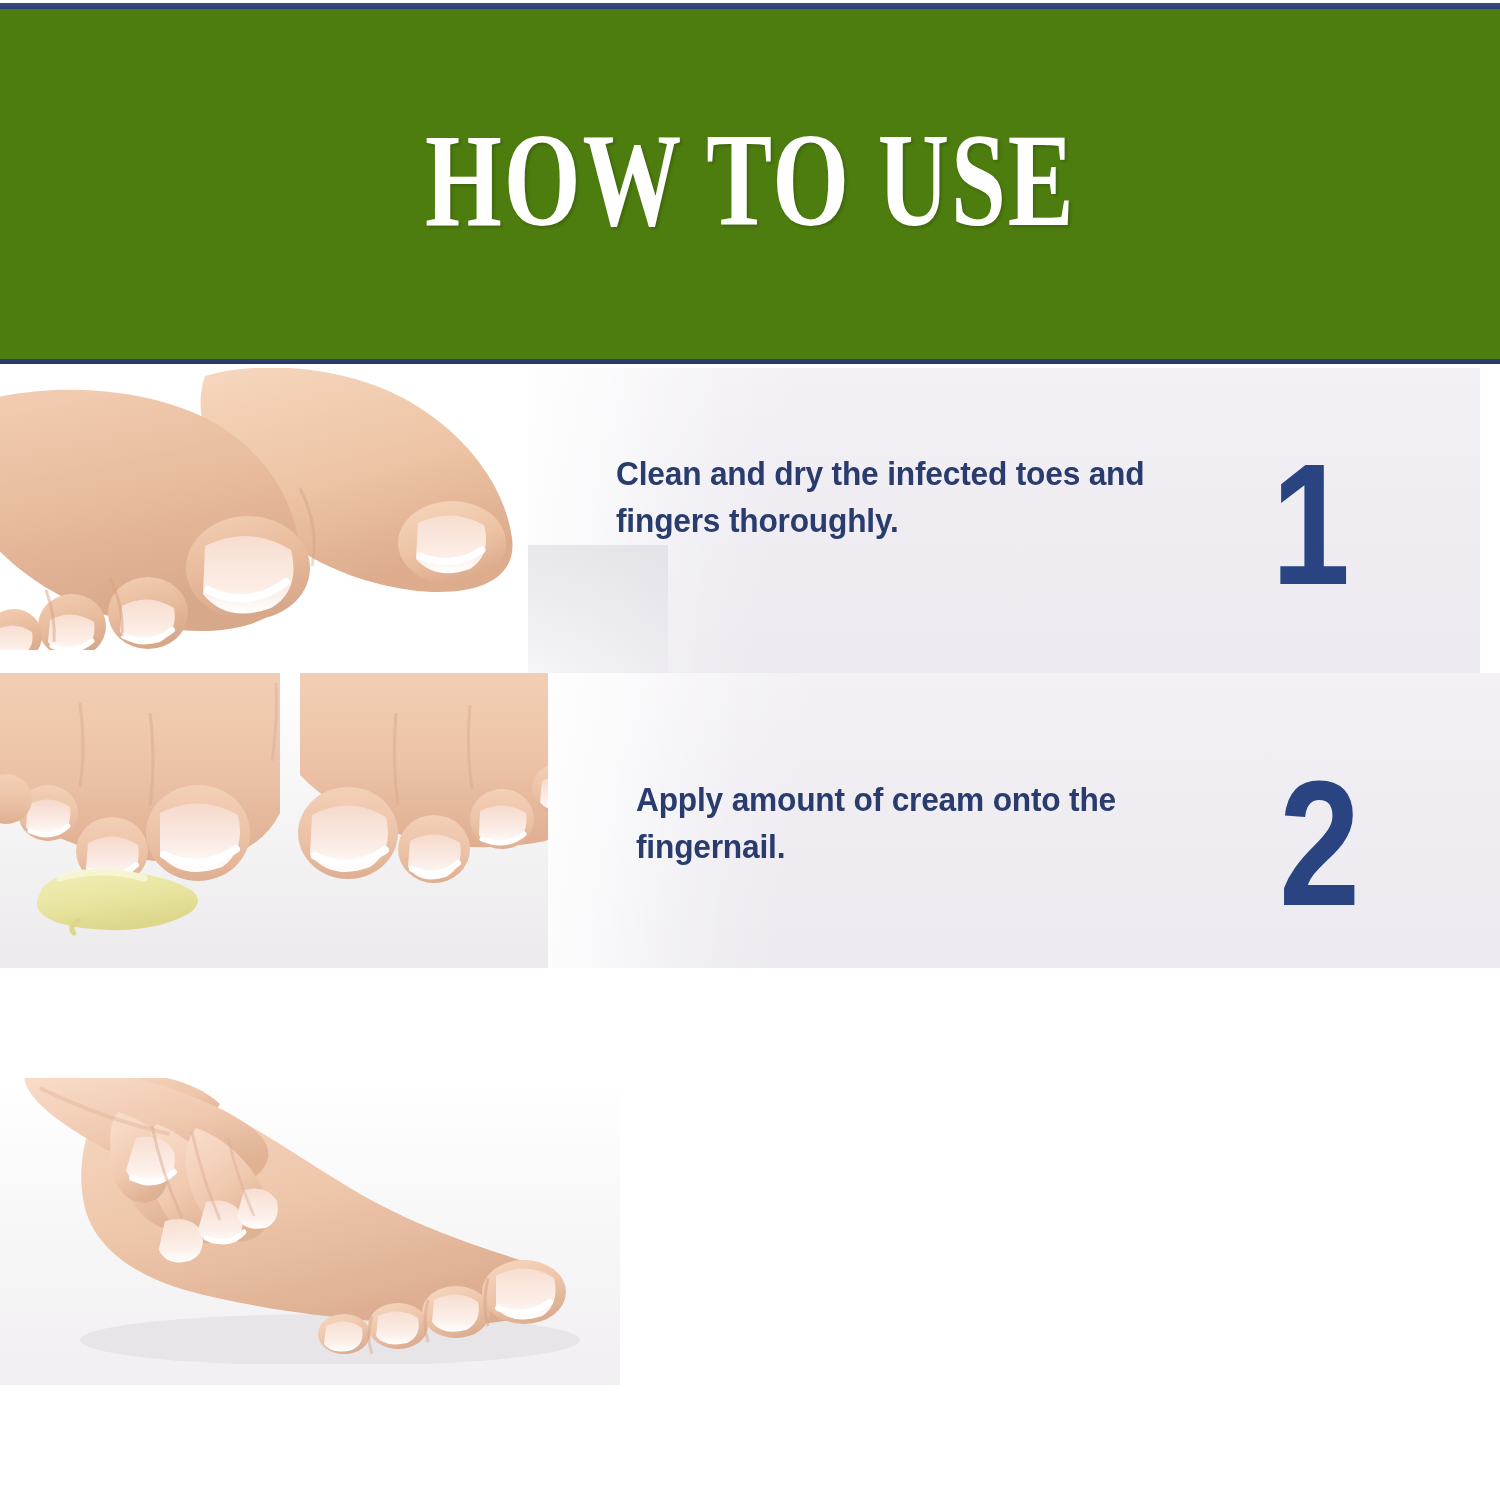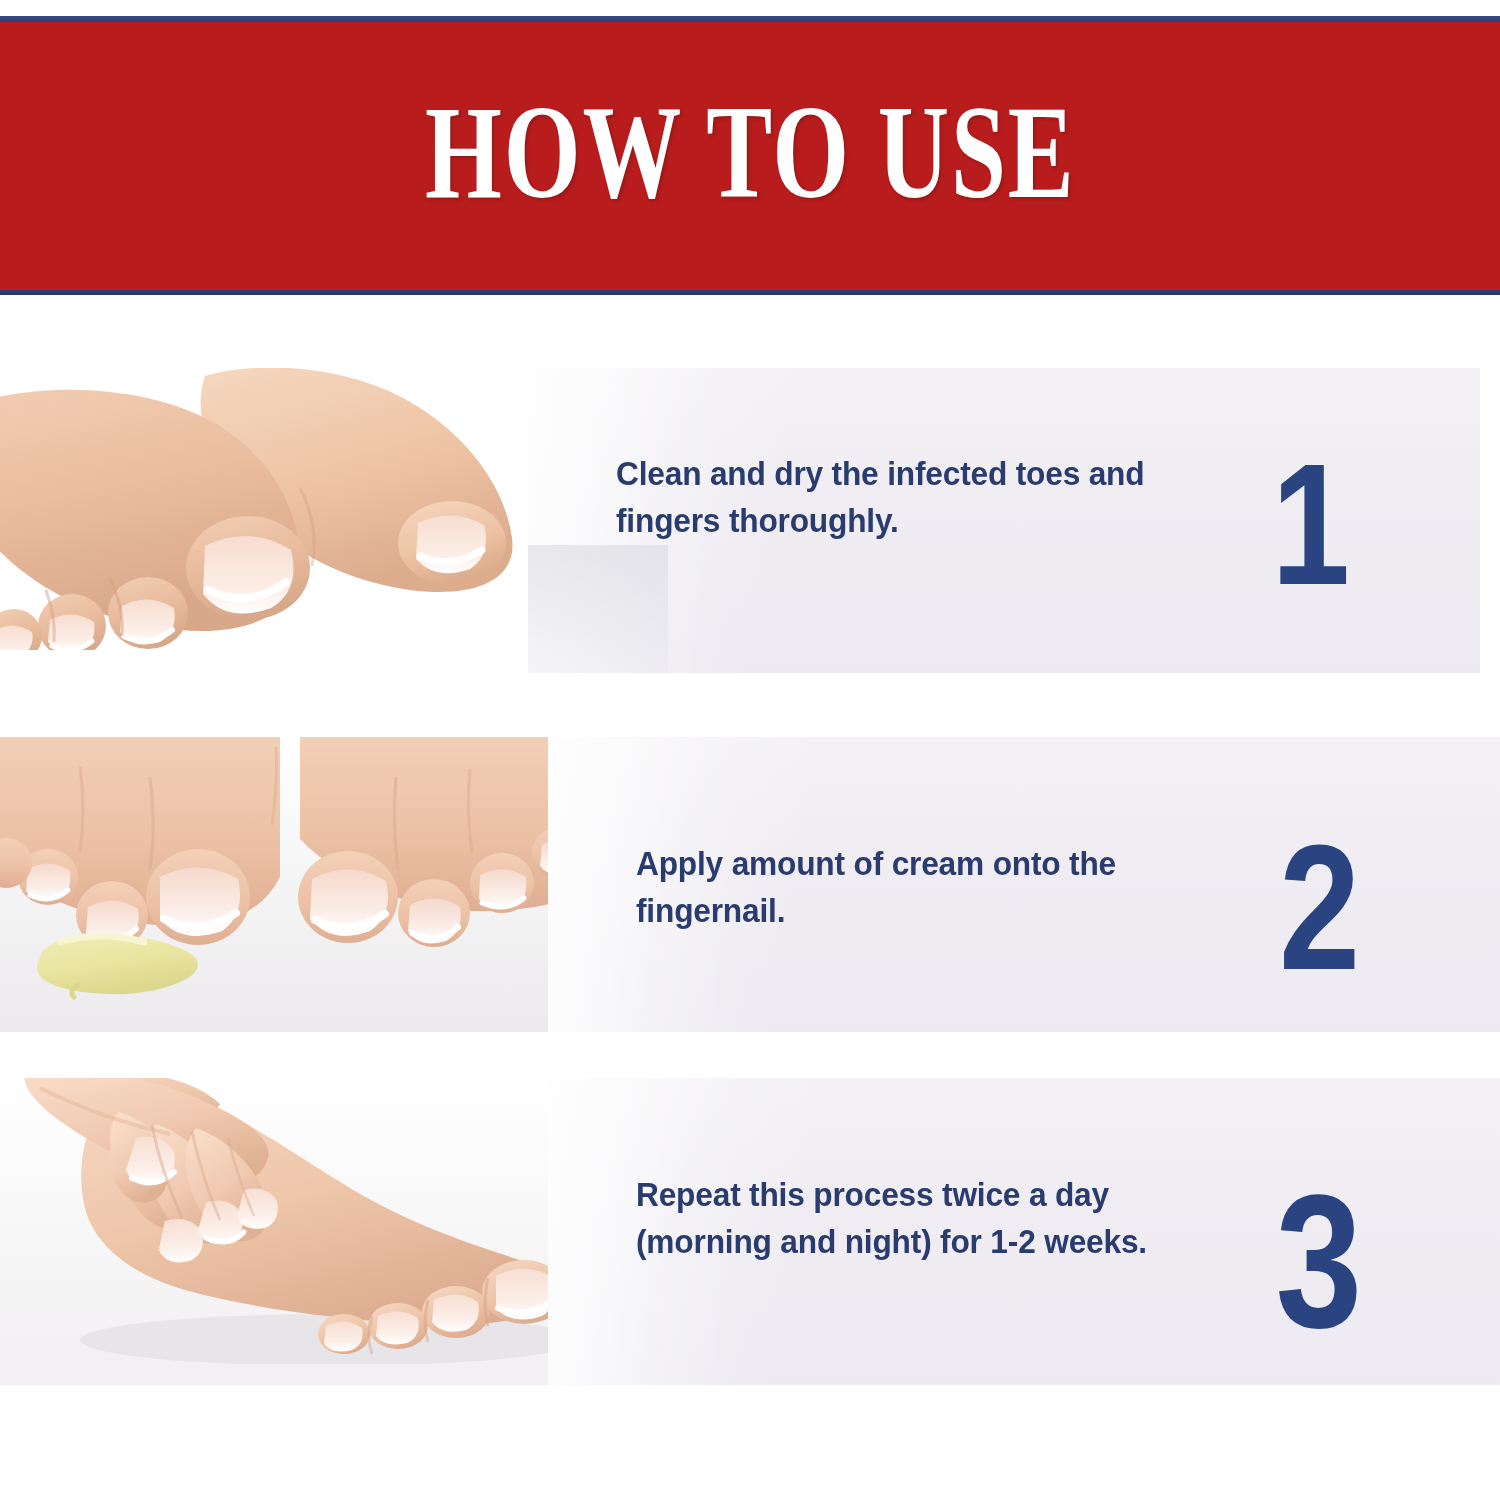--- a/index.html
+++ b/index.html
@@ -6,22 +6,22 @@
   html,body { width:1500px; height:1500px; }
   body {
     background:#ffffff;
     font-family:"Liberation Sans", sans-serif;
     position:relative;
     overflow:hidden;
   }
 
   
   .header{
-    position:absolute; left:0; top:16px; width:1500px; height:279px;
-    background:#b91c1c;
+    position:absolute; left:0; top:3px; width:1500px; height:361px;
+    background:#4d7c0f;
     display:flex; align-items:center; justify-content:center;
   }
   .header::before{
     content:""; position:absolute; left:0; top:0; right:0; height:6px;
     background:linear-gradient(180deg,#3a4b84 0%, #2e3f77 100%);
   }
   .header::after{
     content:""; position:absolute; left:0; bottom:0; right:0; height:5px;
     background:linear-gradient(180deg,#2e3f77 0%, #26356a 100%);
   }
@@ -36,21 +36,21 @@
     line-height:1;
     text-shadow:2px 2px 3px rgba(0,0,0,0.18);
     white-space:nowrap;
     position:relative;
     top:-4px;
   }
 
   
   .row{ position:absolute; left:0; width:1500px; }
   .row-1{ top:368px; height:305px; }
-  .row-2{ top:737px; height:295px; }
+  .row-2{ top:673px; height:295px; }
   .row-3{ top:1078px; height:307px; }
 
   .photo{
     position:absolute; left:0; top:0; height:100%;
     overflow:hidden;
     background:#ffffff;
   }
   .photo-1{ width:560px; }
   .photo-2{ width:600px; }
   .photo-3{ width:620px; }
@@ -307,17 +307,13 @@
 
       <path d="M152 48 q10 48 30 92" stroke="#d9ab91" stroke-width="3" fill="none" opacity="0.5"></path>
       <path d="M192 54 q10 46 28 88" stroke="#d9ab91" stroke-width="3" fill="none" opacity="0.45"></path>
       <path d="M228 60 q10 42 26 78" stroke="#d9ab91" stroke-width="3" fill="none" opacity="0.4"></path>
 
       <path d="M40 10 q60 30 130 46" stroke="#e0b497" stroke-width="4" fill="none" opacity="0.45"></path>
       <rect x="0" y="286" width="620" height="21" fill="#f2f0f2"></rect>
     </svg>
   </div>
 
-  <div class="panel panel-3">
-    <div class="step-text st-3">Repeat this process twice a day (morning and night) for 1-2 weeks.</div>
-    <div class="step-num sn-3">3</div>
-  </div>
 </div>
 
 </body></html>

